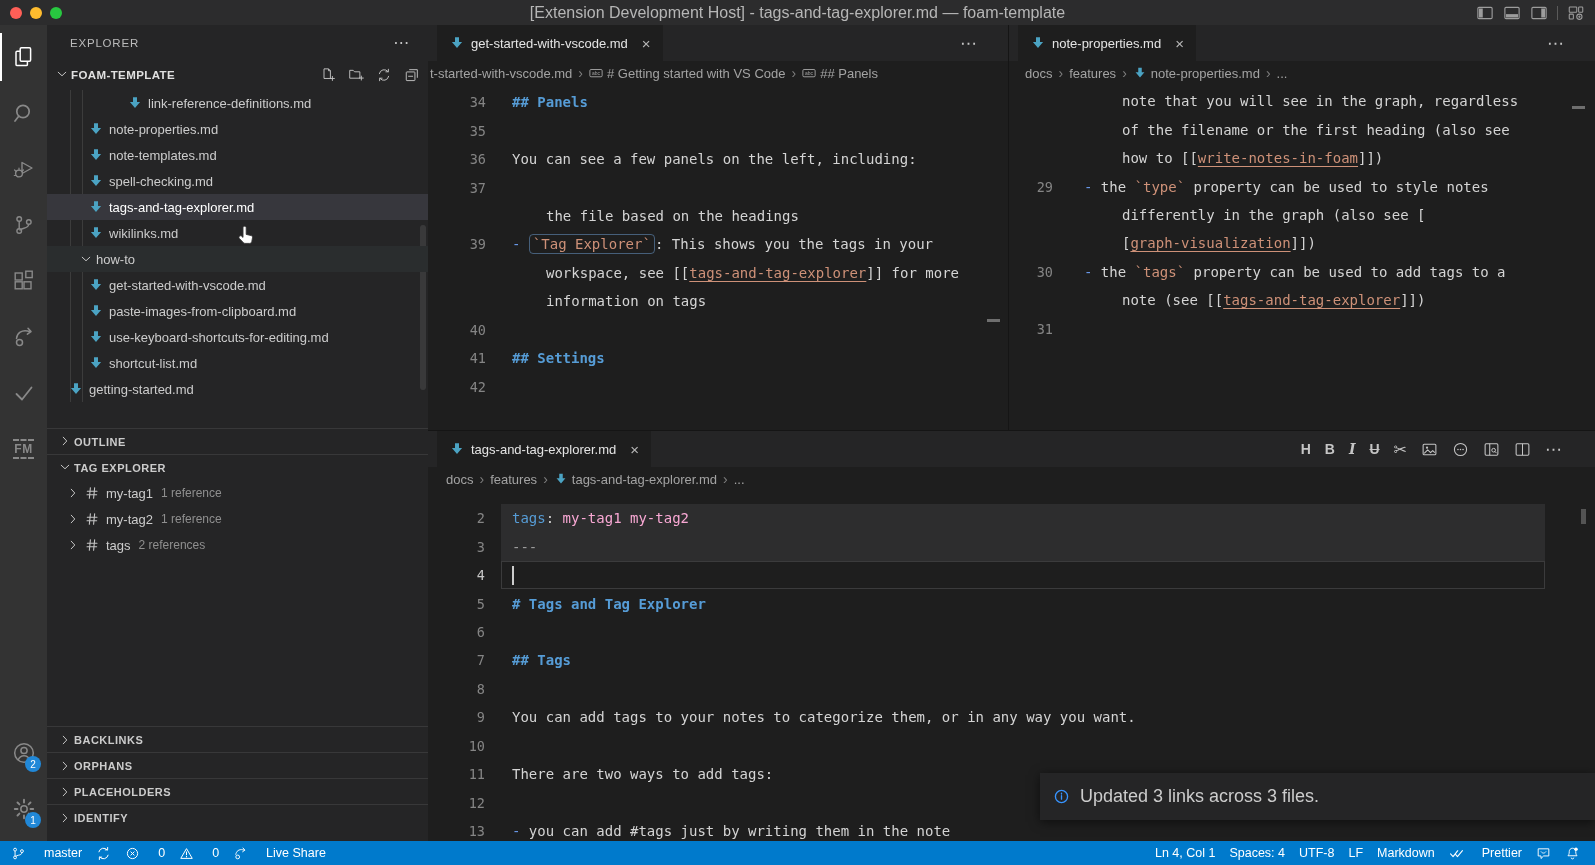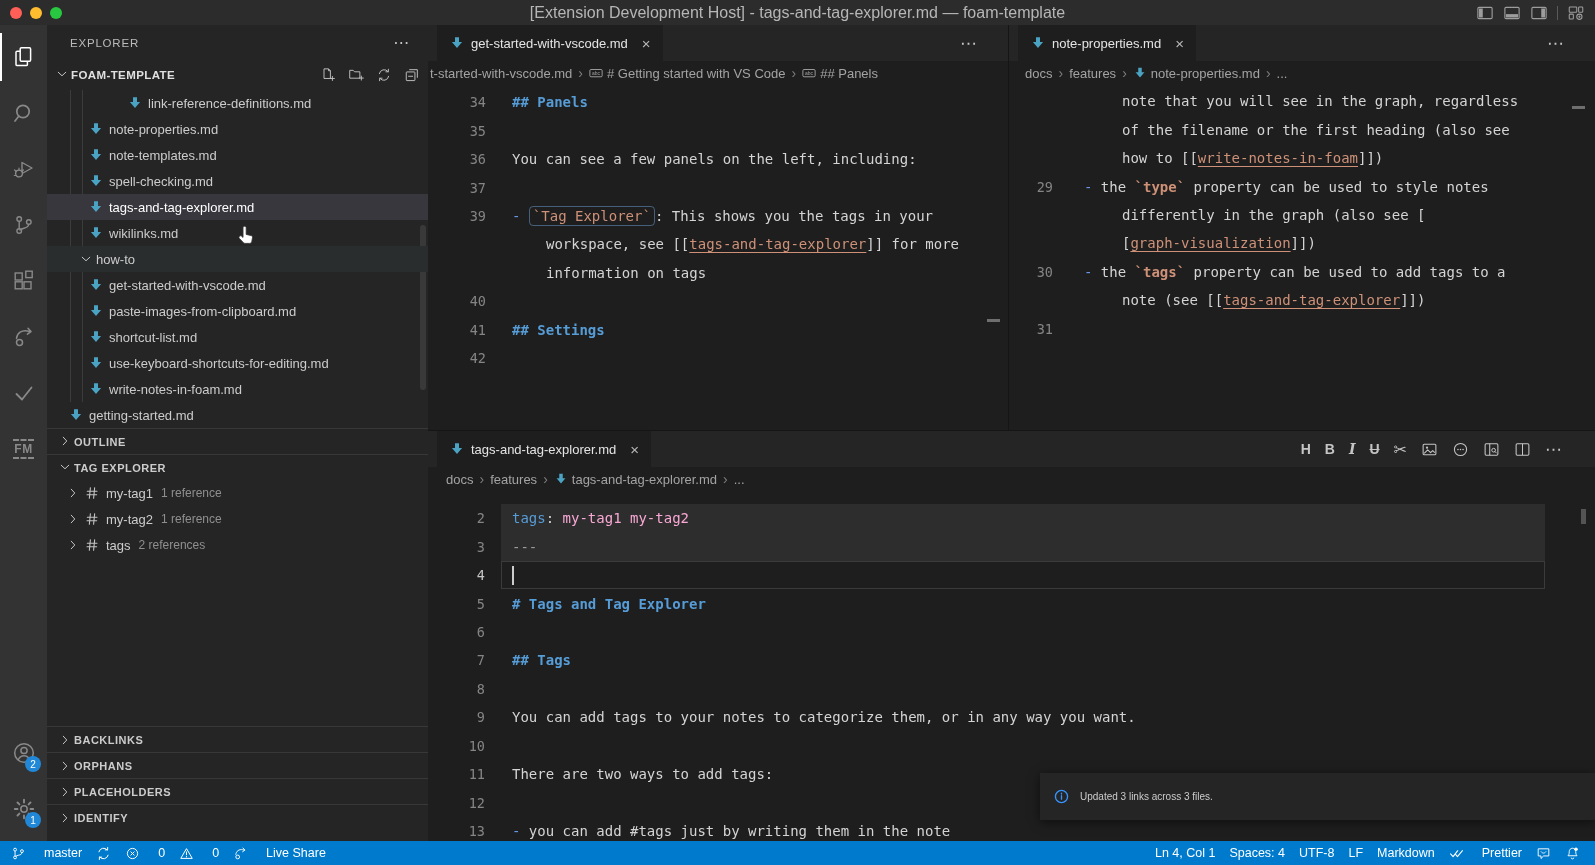--- a/index.html
+++ b/index.html
@@ -76,40 +76,40 @@
   .ln { width:var(--gw); text-align:right; color:#858585; font-size:13.5px; flex:none; z-index:2;
     font-family:"DejaVu Sans Mono", monospace; }
   .row.active-ln .ln { color:#c6c6c6; }
   .cl { margin-left:calc(var(--ci) - var(--gw)); white-space:pre; z-index:2; }
   .row.wrap .cl { margin-left:calc(var(--ci) - var(--gw) + var(--wi)); }
   .seg-h { color:#569cd6; font-weight:bold; }
   .seg-t { color:#d4d4d4; }
   .seg-p { color:#6796e6; }
   .seg-lk { color:#ce9178; text-decoration:underline; text-underline-offset:3px; }
   .seg-cd { color:#ce9178; border:1px solid rgba(104,150,198,0.55); border-radius:4px; padding:1px 3px; }
-  .seg-cn { color:#ce9178;font-weight:bold; }
+  .seg-cn { color:#ce9178; }
   .seg-k { color:#569cd6; }
   .seg-s { color:#f9a8d4; }
   .seg-d { color:#9b9b9b; }
   .row.block::before { content:""; position:absolute; left:calc(var(--gw) + 16px); right:50px; top:0; bottom:0;
     background:#2d2d2e; z-index:1; }
   .row.cur::before { content:""; position:absolute; left:calc(var(--gw) + 16px); right:50px; top:0; bottom:0;
     border:1px solid #3b3b3c; z-index:1; }
   .row.hl::before { content:""; position:absolute; left:calc(var(--gw) + 18px); right:10px; top:1px; bottom:1px;
     border:1px solid rgba(255,255,255,0.17); background:rgba(255,255,255,0.035); border-radius:3px; z-index:1; }
   .cursor-caret { display:inline-block; width:1.5px; height:19px; background:#cccccc; vertical-align:middle; }
   .ruler-mark { position:absolute; background:#6e6e6e; z-index:5; }
   .txt-ic { font-size:14px; color:#c5c5c5; font-weight:bold; cursor:pointer; }
   .txt-ic.italic { font-style:italic; font-family:"DejaVu Serif", serif; font-weight:bold; }
   .txt-ic.strike { text-decoration:line-through; }
 
   
   #toast { position:absolute; left:1040px; top:773px; width:555px; height:47px; background:#252526;
     box-shadow:0 2px 10px rgba(0,0,0,0.55); display:flex; align-items:center; padding-left:13px; gap:10px;
-    font-size:10px; color:#cccccc; z-index:30; }
+    font-size:18px; color:#cccccc; z-index:30; }
 
   
   #statusbar { position:absolute; left:0; bottom:0; width:1595px; height:24px; background:#007acc; color:#ffffff;
     display:flex; align-items:center; justify-content:space-between; font-size:12.5px; z-index:40; }
   .sb-group { display:flex; align-items:center; height:100%; }
   .sb-item { display:flex; align-items:center; gap:18px; padding:0 7px; height:100%; cursor:pointer; }
   #sb-left { padding-left:4px; } #sb-right { padding-right:8px; }
   .prettier-wrap { display:flex; align-items:center; gap:3px; }
 
   #mouse-cursor { position:absolute; left:236px; top:224px; z-index:60; pointer-events:none; }
@@ -356,37 +356,29 @@
           </svg>
         </span>
         <span>paste-images-from-clipboard.md</span>
       </div>
       <div class="tree-row" style="padding-left: 41px;">
         <span class="ic md-ic">
           <svg viewBox="0 0 24 24" width="16" height="16">
             <path d="M9 3.2h6v7.3h4.6L12 19.6 4.4 10.5H9z" fill="#4BA3C3"></path>
           </svg>
         </span>
+        <span>use-keyboard-shortcuts-for-editing.md</span>
+      </div>
+      <div class="tree-row" style="padding-left: 41px;">
+        <span class="ic md-ic">
+          <svg viewBox="0 0 24 24" width="16" height="16">
+            <path d="M9 3.2h6v7.3h4.6L12 19.6 4.4 10.5H9z" fill="#4BA3C3"></path>
+          </svg>
+        </span>
         <span>shortcut-list.md</span>
-      </div>
-      <div class="tree-row" style="padding-left: 41px;">
-        <span class="ic md-ic">
-          <svg viewBox="0 0 24 24" width="16" height="16">
-            <path d="M9 3.2h6v7.3h4.6L12 19.6 4.4 10.5H9z" fill="#4BA3C3"></path>
-          </svg>
-        </span>
-        <span>use-keyboard-shortcuts-for-editing.md</span>
-      </div>
-      <div class="tree-row" style="padding-left: 41px;">
-        <span class="ic md-ic">
-          <svg viewBox="0 0 24 24" width="16" height="16">
-            <path d="M9 3.2h6v7.3h4.6L12 19.6 4.4 10.5H9z" fill="#4BA3C3"></path>
-          </svg>
-        </span>
-        <span>write-notes-in-foam.md</span>
       </div>
       <div class="tree-row" style="padding-left: 21px;">
         <span class="ic md-ic">
           <svg viewBox="0 0 24 24" width="16" height="16">
             <path d="M9 3.2h6v7.3h4.6L12 19.6 4.4 10.5H9z" fill="#4BA3C3"></path>
           </svg>
         </span>
         <span>getting-started.md</span>
       </div>
     </div>
@@ -533,20 +525,24 @@
         <span class="cl"></span>
       </div>
       <div class="row">
         <span class="ln">36</span>
         <span class="cl"><span class="seg-t">You can see a few panels on the left, including:</span></span>
       </div>
       <div class="row">
         <span class="ln">37</span>
         <span class="cl"></span>
       </div>
+      <div class="row wrap">
+        <span class="ln"></span>
+        <span class="cl"><span class="seg-t">the file based on the headings</span></span>
+      </div>
       <div class="row">
         <span class="ln">39</span>
         <span class="cl"><span class="seg-p">- </span><span class="seg-cd">`Tag Explorer`</span><span class="seg-t">: This shows you the tags in your</span></span>
       </div>
       <div class="row wrap">
         <span class="ln"></span>
         <span class="cl"><span class="seg-t">workspace, see [[</span><span class="seg-lk">tags-and-tag-explorer</span><span class="seg-t">]] for more</span></span>
       </div>
       <div class="row wrap">
         <span class="ln"></span>

